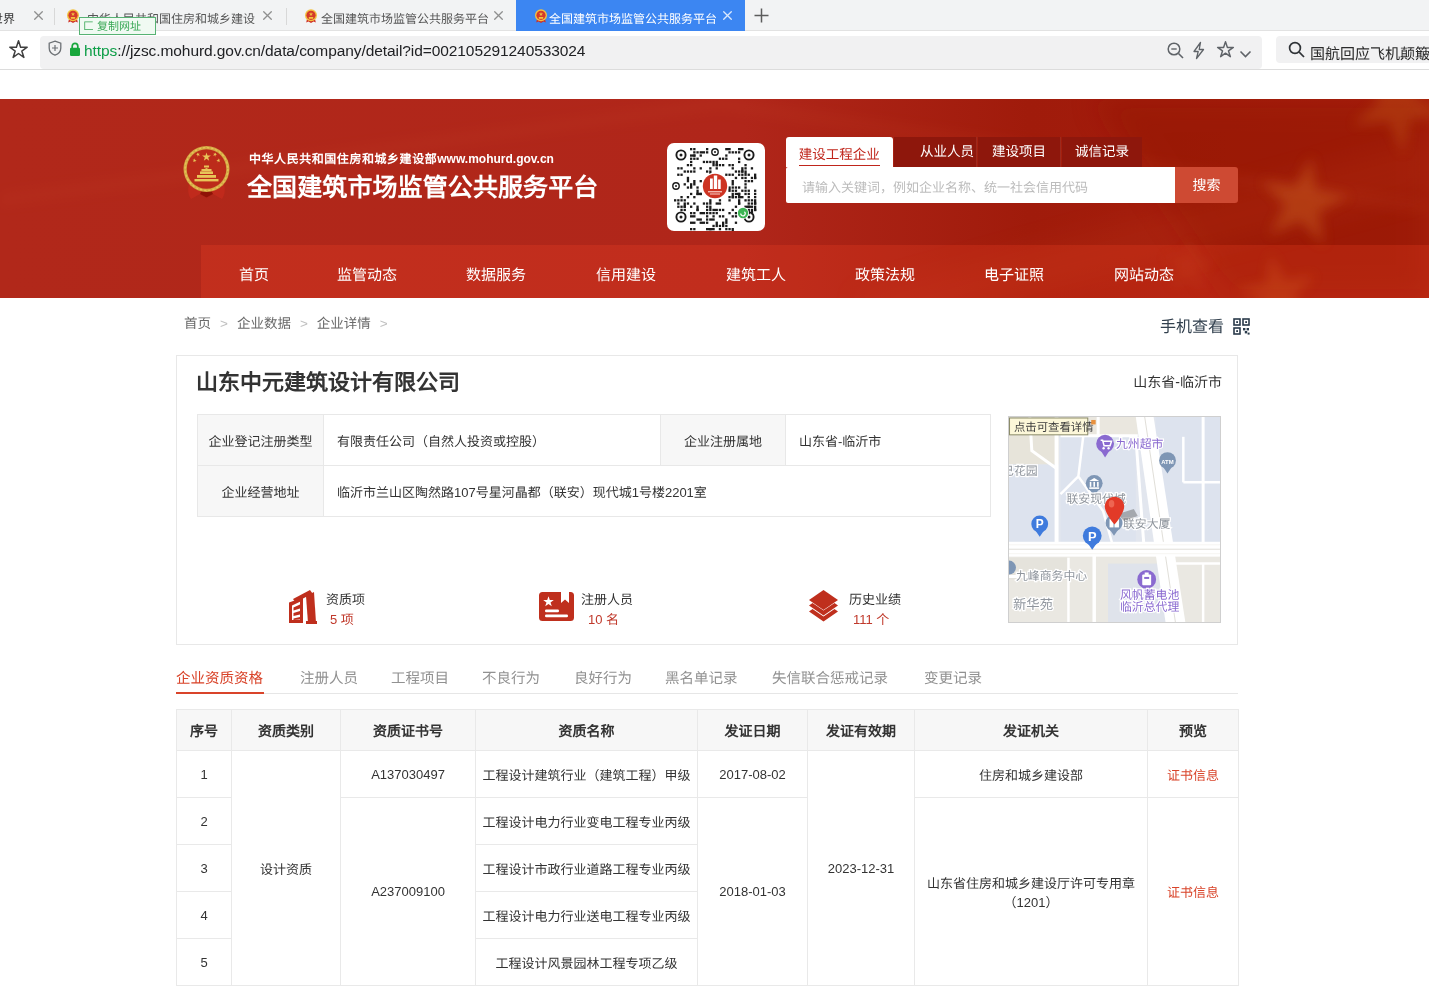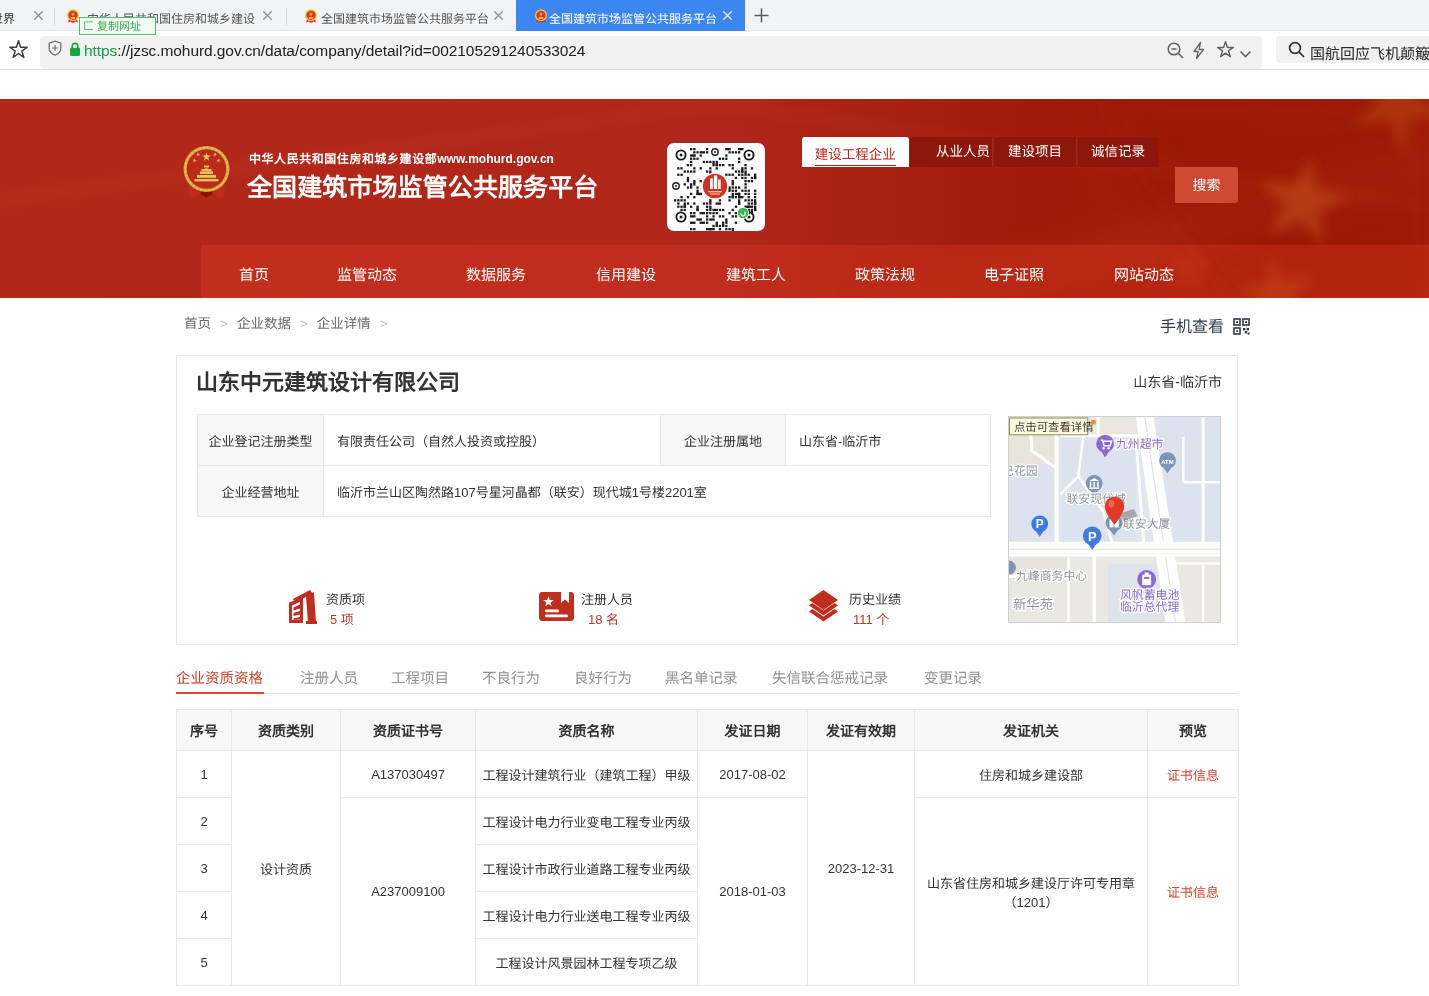--- a/index.html
+++ b/index.html
@@ -24,21 +24,21 @@
 #searchbox span{position:absolute;left:34px;top:6px;font-size:15px;color:#2a2a2a;white-space:nowrap;}
 
 #header{position:absolute;left:0;top:99px;width:1429px;height:199px;background:linear-gradient(to right,#b1281a 0%,#b0261a 52%,#a01b0b 72%,#a81f0e 100%);overflow:hidden;}
 #navband{position:absolute;left:201px;top:146px;right:0;height:53px;background:rgba(255,72,42,0.22);}
 #navband .nv{position:absolute;top:18px;font-size:15px;color:#fff;font-weight:500;white-space:nowrap;}
 #hdrsmall{position:absolute;left:249px;top:50px;font-size:12px;font-weight:bold;color:#fff;letter-spacing:.55px;}
 #hdrsmall b{letter-spacing:0;}
 #hdrtitle{position:absolute;left:247px;top:68px;font-size:25px;font-weight:bold;color:#fff;letter-spacing:0.1px;}
 #qrbox{position:absolute;left:667px;top:44px;width:98px;height:88px;background:#fff;border-radius:7px;}
 
-.stab{position:absolute;top:37.5px;height:30.5px;font-size:13.5px;text-align:center;margin-left:16px;}
+.stab{position:absolute;top:37.5px;height:30.5px;font-size:13.5px;text-align:center;}
 #stab0{left:786px;width:106.5px;background:#fff;border-radius:3px 3px 0 0;color:#c0251b;}
 #stab0 span{display:inline-block;margin-top:6px;border-bottom:1px solid #c0251b;padding-bottom:2px;}
 .stabd{background:#8e170c;color:#fff;line-height:30.5px;}
 #sinput{position:absolute;left:786px;top:68px;width:389px;height:36px;background:#fff;border-radius:2px 0 0 2px;}
 #sinput span{position:absolute;left:16px;top:10px;font-size:13px;color:#bcbcbc;}
 #sbtn{position:absolute;left:1175px;top:68px;width:63px;height:36px;background:#ce4a33;color:#fff;font-size:14px;text-align:center;line-height:36px;border-radius:0 3px 3px 0;}
 
 #crumb{position:absolute;left:184px;top:312px;font-size:13.5px;color:#696969;}
 #crumb .sep{color:#c0c0c0;margin:0 9px;font-family:"Liberation Sans",sans-serif;}
 #mobile{position:absolute;left:1160px;top:313px;font-size:16px;color:#32404e;}
@@ -435,20 +435,23 @@
 <rect x="41" y="48" width="14" height="1.4" fill="#f4b8ae"></rect>
 <rect x="43" y="50.4" width="10" height="1.2" fill="#f4b8ae"></rect>
 <circle cx="76" cy="70" r="6" fill="#fff"></circle>
           <circle cx="76" cy="70" r="5.2" fill="#3cb553"></circle>
 <path d="M73.7 70.5 a2.3 2.3 0 103.7 -1.8" fill="none" stroke="#fff" stroke-width="1.2"></path>
 </svg></div>
   <div class="stab" id="stab0"><span>建设工程企业</span></div>
   <div class="stab stabd" style="left:894px;width:83px;border-right:1px solid #9c2a1e;padding-left:24px;">从业人员</div>
   <div class="stab stabd" style="left:978px;width:83px;border-right:1px solid #9c2a1e;">建设项目</div>
   <div class="stab stabd" style="left:1062px;width:80px;">诚信记录</div>
+  <div id="sinput">
+        <span>请输入关键词，例如企业名称、统一社会信用代码</span>
+      </div>
   <div id="sbtn">搜索</div>
 </div>
 
 <div id="crumb">首页<span class="sep">&gt;</span>企业数据<span class="sep">&gt;</span>企业详情<span class="sep">&gt;</span></div>
 <div id="mobile">手机查看&nbsp;&nbsp;<svg width="17" height="17" viewBox="0 0 17 17" style="vertical-align:-3px;">
 <g fill="none" stroke="#2a3a4a" stroke-width="1.6">
 <rect x="1" y="1" width="6" height="6"></rect>
           <rect x="10" y="1" width="6" height="6"></rect>
           <rect x="1" y="10" width="6" height="6"></rect>
 </g>
@@ -505,21 +508,21 @@
       </div>
   <div class="stat" style="left:362px;width:120px;">
         <svg class="abs" style="left:0;top:5px;" width="35" height="29" viewBox="0 0 35 29">
 <path d="M3.5 0 H22 V11 L26 7.5 L30 11 V0 H31.5 A3.5 3.5 0 0135 3.5 V25.5 A3.5 3.5 0 0131.5 29 H3.5 A3.5 3.5 0 010 25.5 V3.5 A3.5 3.5 0 013.5 0 Z" fill="#bf2f1d"></path>
 <path d="M9.5,4.2 L10.8,8.1 L14.8,8.1 L11.5,10.5 L12.8,14.3 L9.5,11.9 L6.2,14.3 L7.5,10.5 L4.2,8.1 L8.2,8.1 Z" fill="#fff"></path>
 <rect x="6" y="17.5" width="14" height="2.8" rx="1.2" fill="#fff"></rect>
 <rect x="6" y="22.5" width="23" height="2.8" rx="1.2" fill="#fff"></rect>
 </svg>
         <div class="abs" style="left:42px;top:2px;">
           <div class="t1">注册人员</div>
-          <div class="t2" style="margin-left:7px;">18 名</div>
+          <div class="t2" style="margin-left:7px;">10 名</div>
         </div>
       </div>
   <div class="stat" style="left:630px;width:130px;">
         <svg class="abs" style="left:0;top:3px;" width="33" height="32" viewBox="0 0 33 32">
 <g fill="#bf2f1d">
 <polygon points="16.5,0 31,10 16.5,20 2,10"></polygon>
 <polygon points="2,15.5 5.5,13 16.5,20.5 27.5,13 31,15.5 16.5,25.5"></polygon>
 <polygon points="2,21.5 5.5,19 16.5,26.5 27.5,19 31,21.5 16.5,31.5"></polygon>
 </g>
         </svg>

